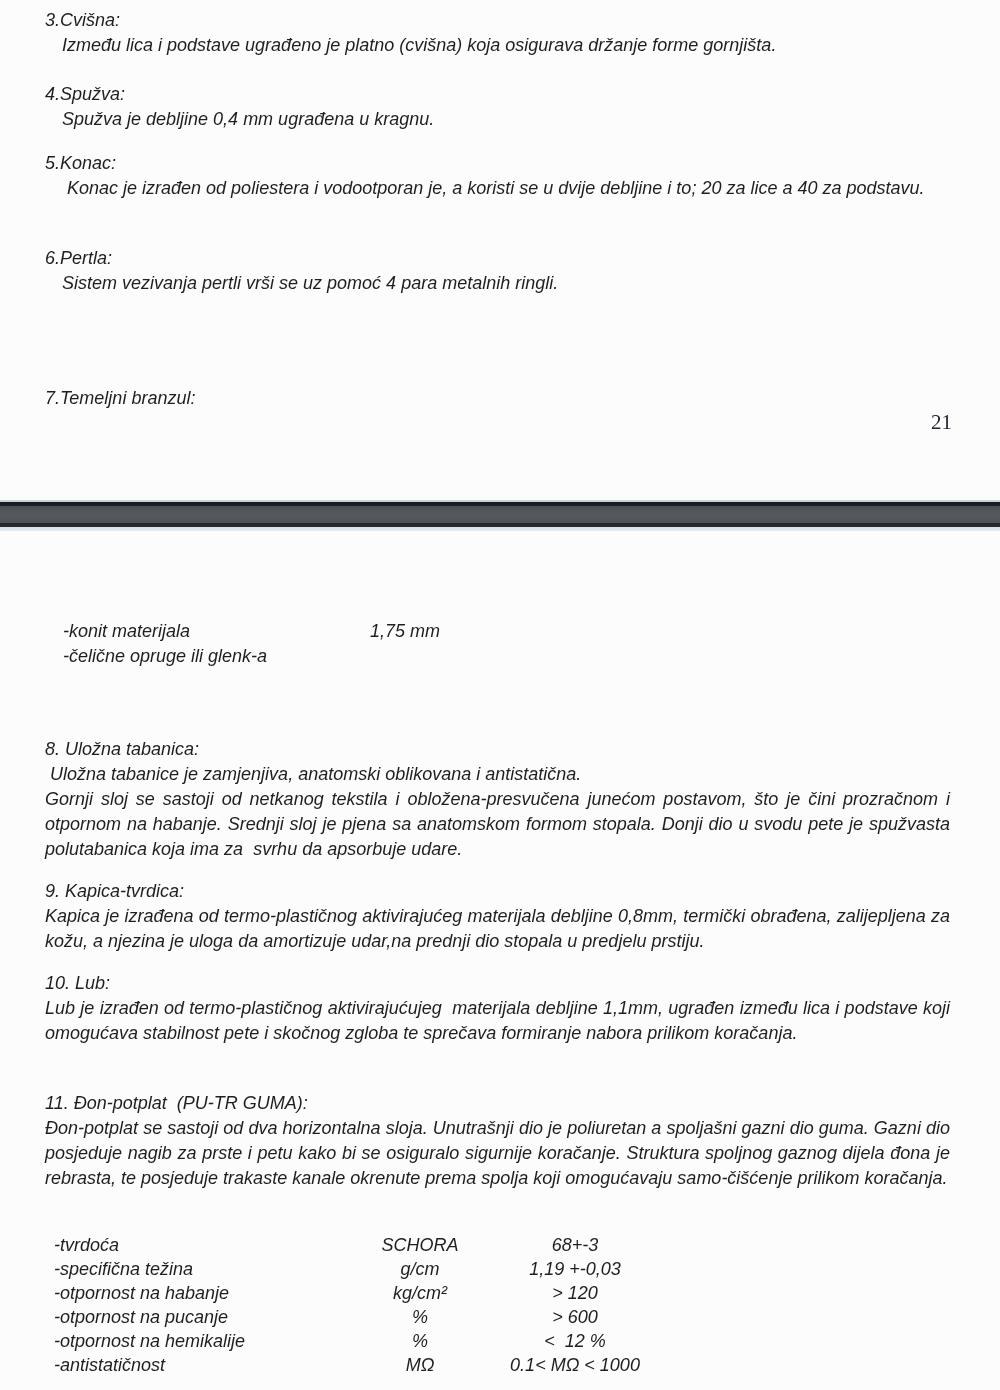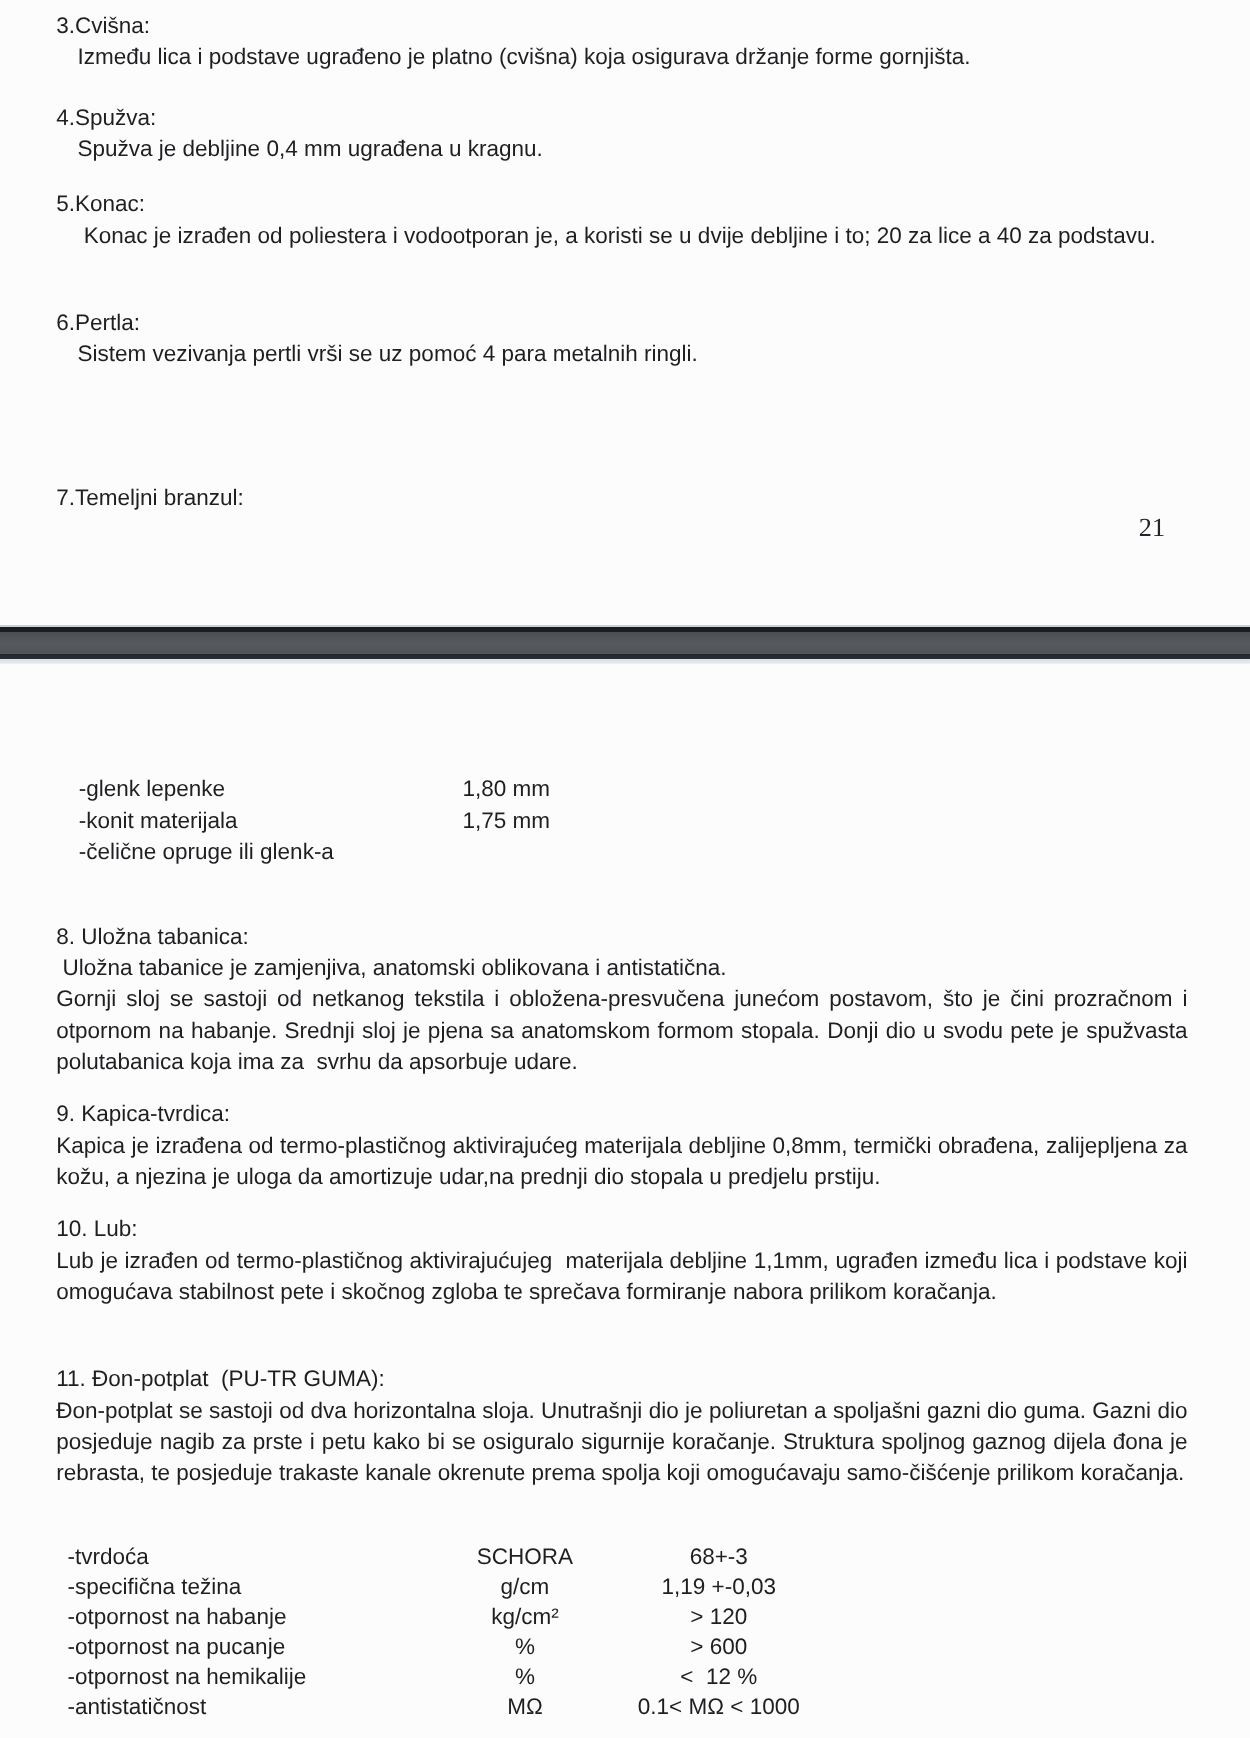--- a/index.html
+++ b/index.html
@@ -4,33 +4,33 @@
 <style>
   html, body { margin: 0; padding: 0; }
   body {
     width: 1000px; height: 1390px;
     position: relative; overflow: hidden;
     background: #fcfcfd;
     font-family: "Liberation Sans", sans-serif;
     font-size: 18px; line-height: 25px;
     color: #1e1f21;
   }
-  .blk { position: absolute; left: 45px; width: 905px; }
+  .blk { position: absolute; left: 45px; width: 905px; font-style: italic; }
   .h   { white-space: pre-wrap; }
   .p   { white-space: pre-wrap; }
   .just { text-align: justify; }
   .ind5  { text-indent: 5px;  }
   .ind17 { text-indent: 17px; }
   .ind22 { text-indent: 22px; }
   .pl17 { padding-left: 17px; }
   .pl21 { padding-left: 21px; }
 
   
   .pagenum {
-    position: absolute; top: 410px; right: 68px;
+    position: absolute; top: 410px; right: 48px;
     font-family: "Liberation Serif", serif;
     font-size: 21px; line-height: 25px; color: #23252c;
   }
 
   
   .divider {
     position: absolute; left: 0; top: 500px; width: 1000px; height: 31px;
     background: linear-gradient(to bottom,
       #c9d0d8 0%,  #c9d0d8 6%,
       #16191d 6%,  #1c2024 19%,
@@ -80,24 +80,20 @@
 
 <div class="blk" style="top:386px">
   <div class="h">7.Temeljni branzul:</div>
 </div>
 
 <div class="pagenum">21</div>
 
 <div class="divider"></div>
 
 <div class="blk branzul">
-  <div class="brow">
-    <span class="p">-glenk lepenke</span>
-    <span class="bval">1,80 mm</span>
-  </div>
   <div class="brow">
     <span class="p">-konit materijala</span>
     <span class="bval">1,75 mm</span>
   </div>
   <div class="brow">
     <span class="p">-čelične opruge ili glenk-a</span>
     <span class="bval"></span>
   </div>
 </div>
 

